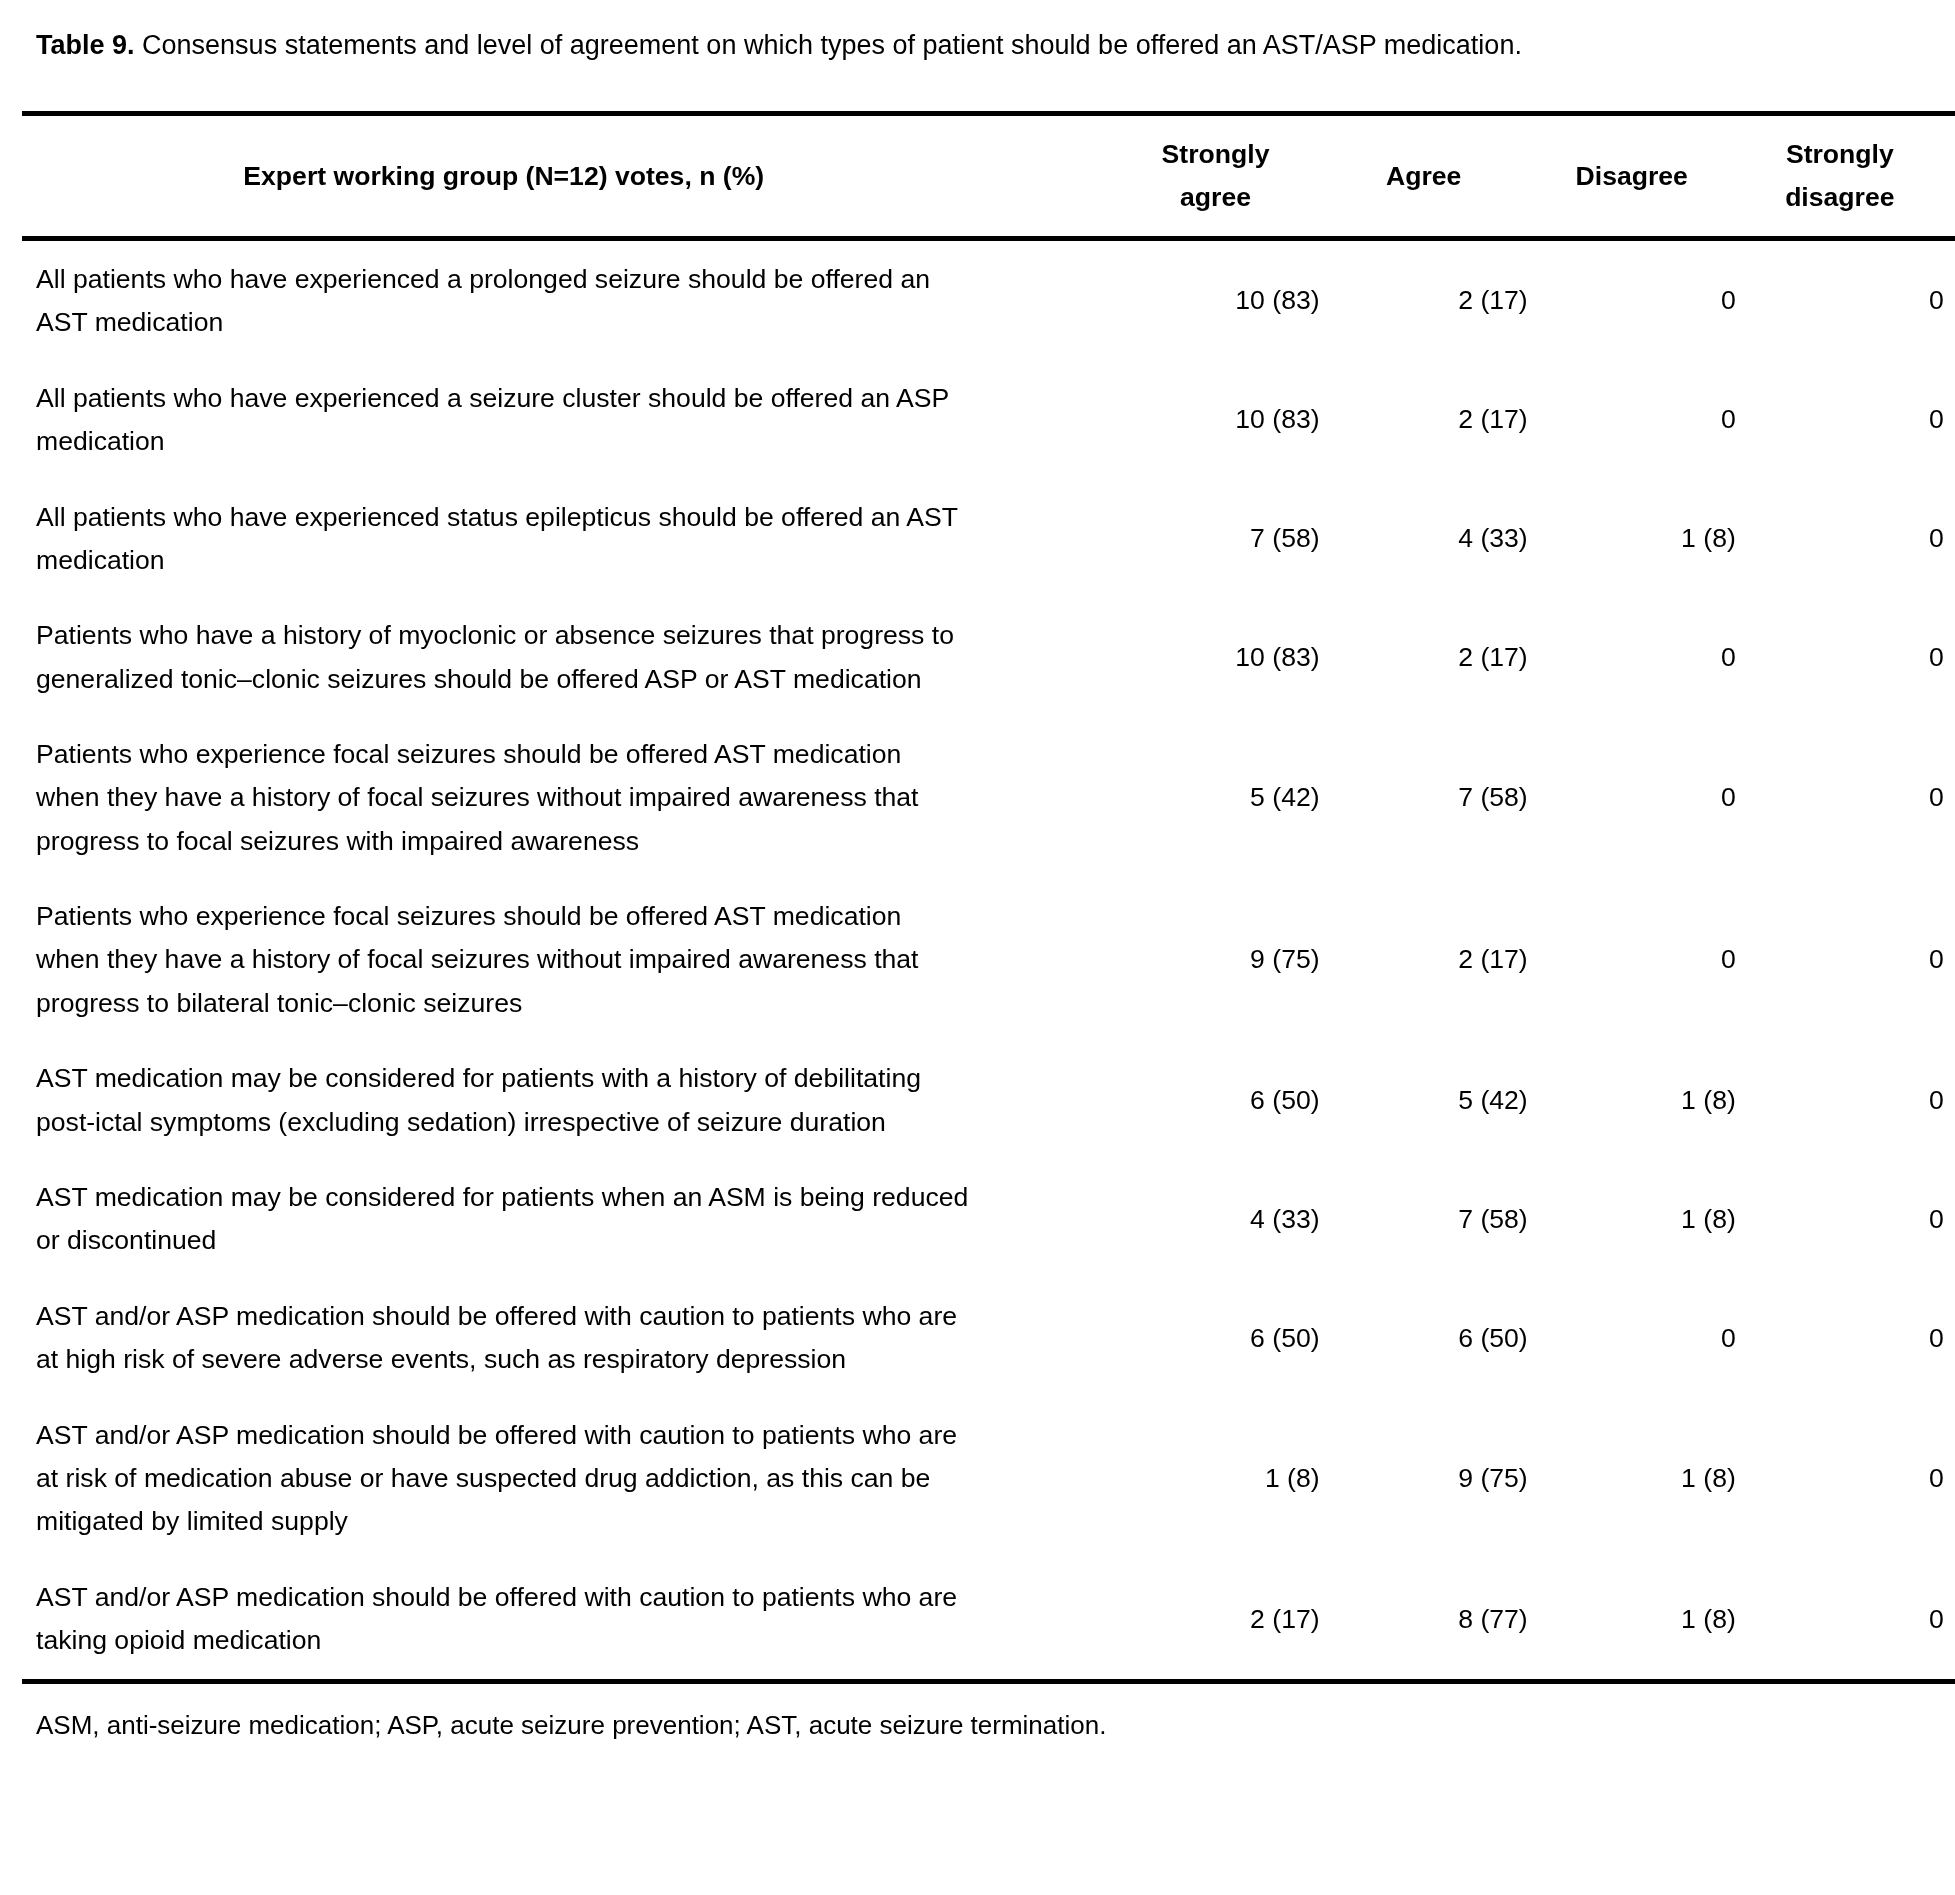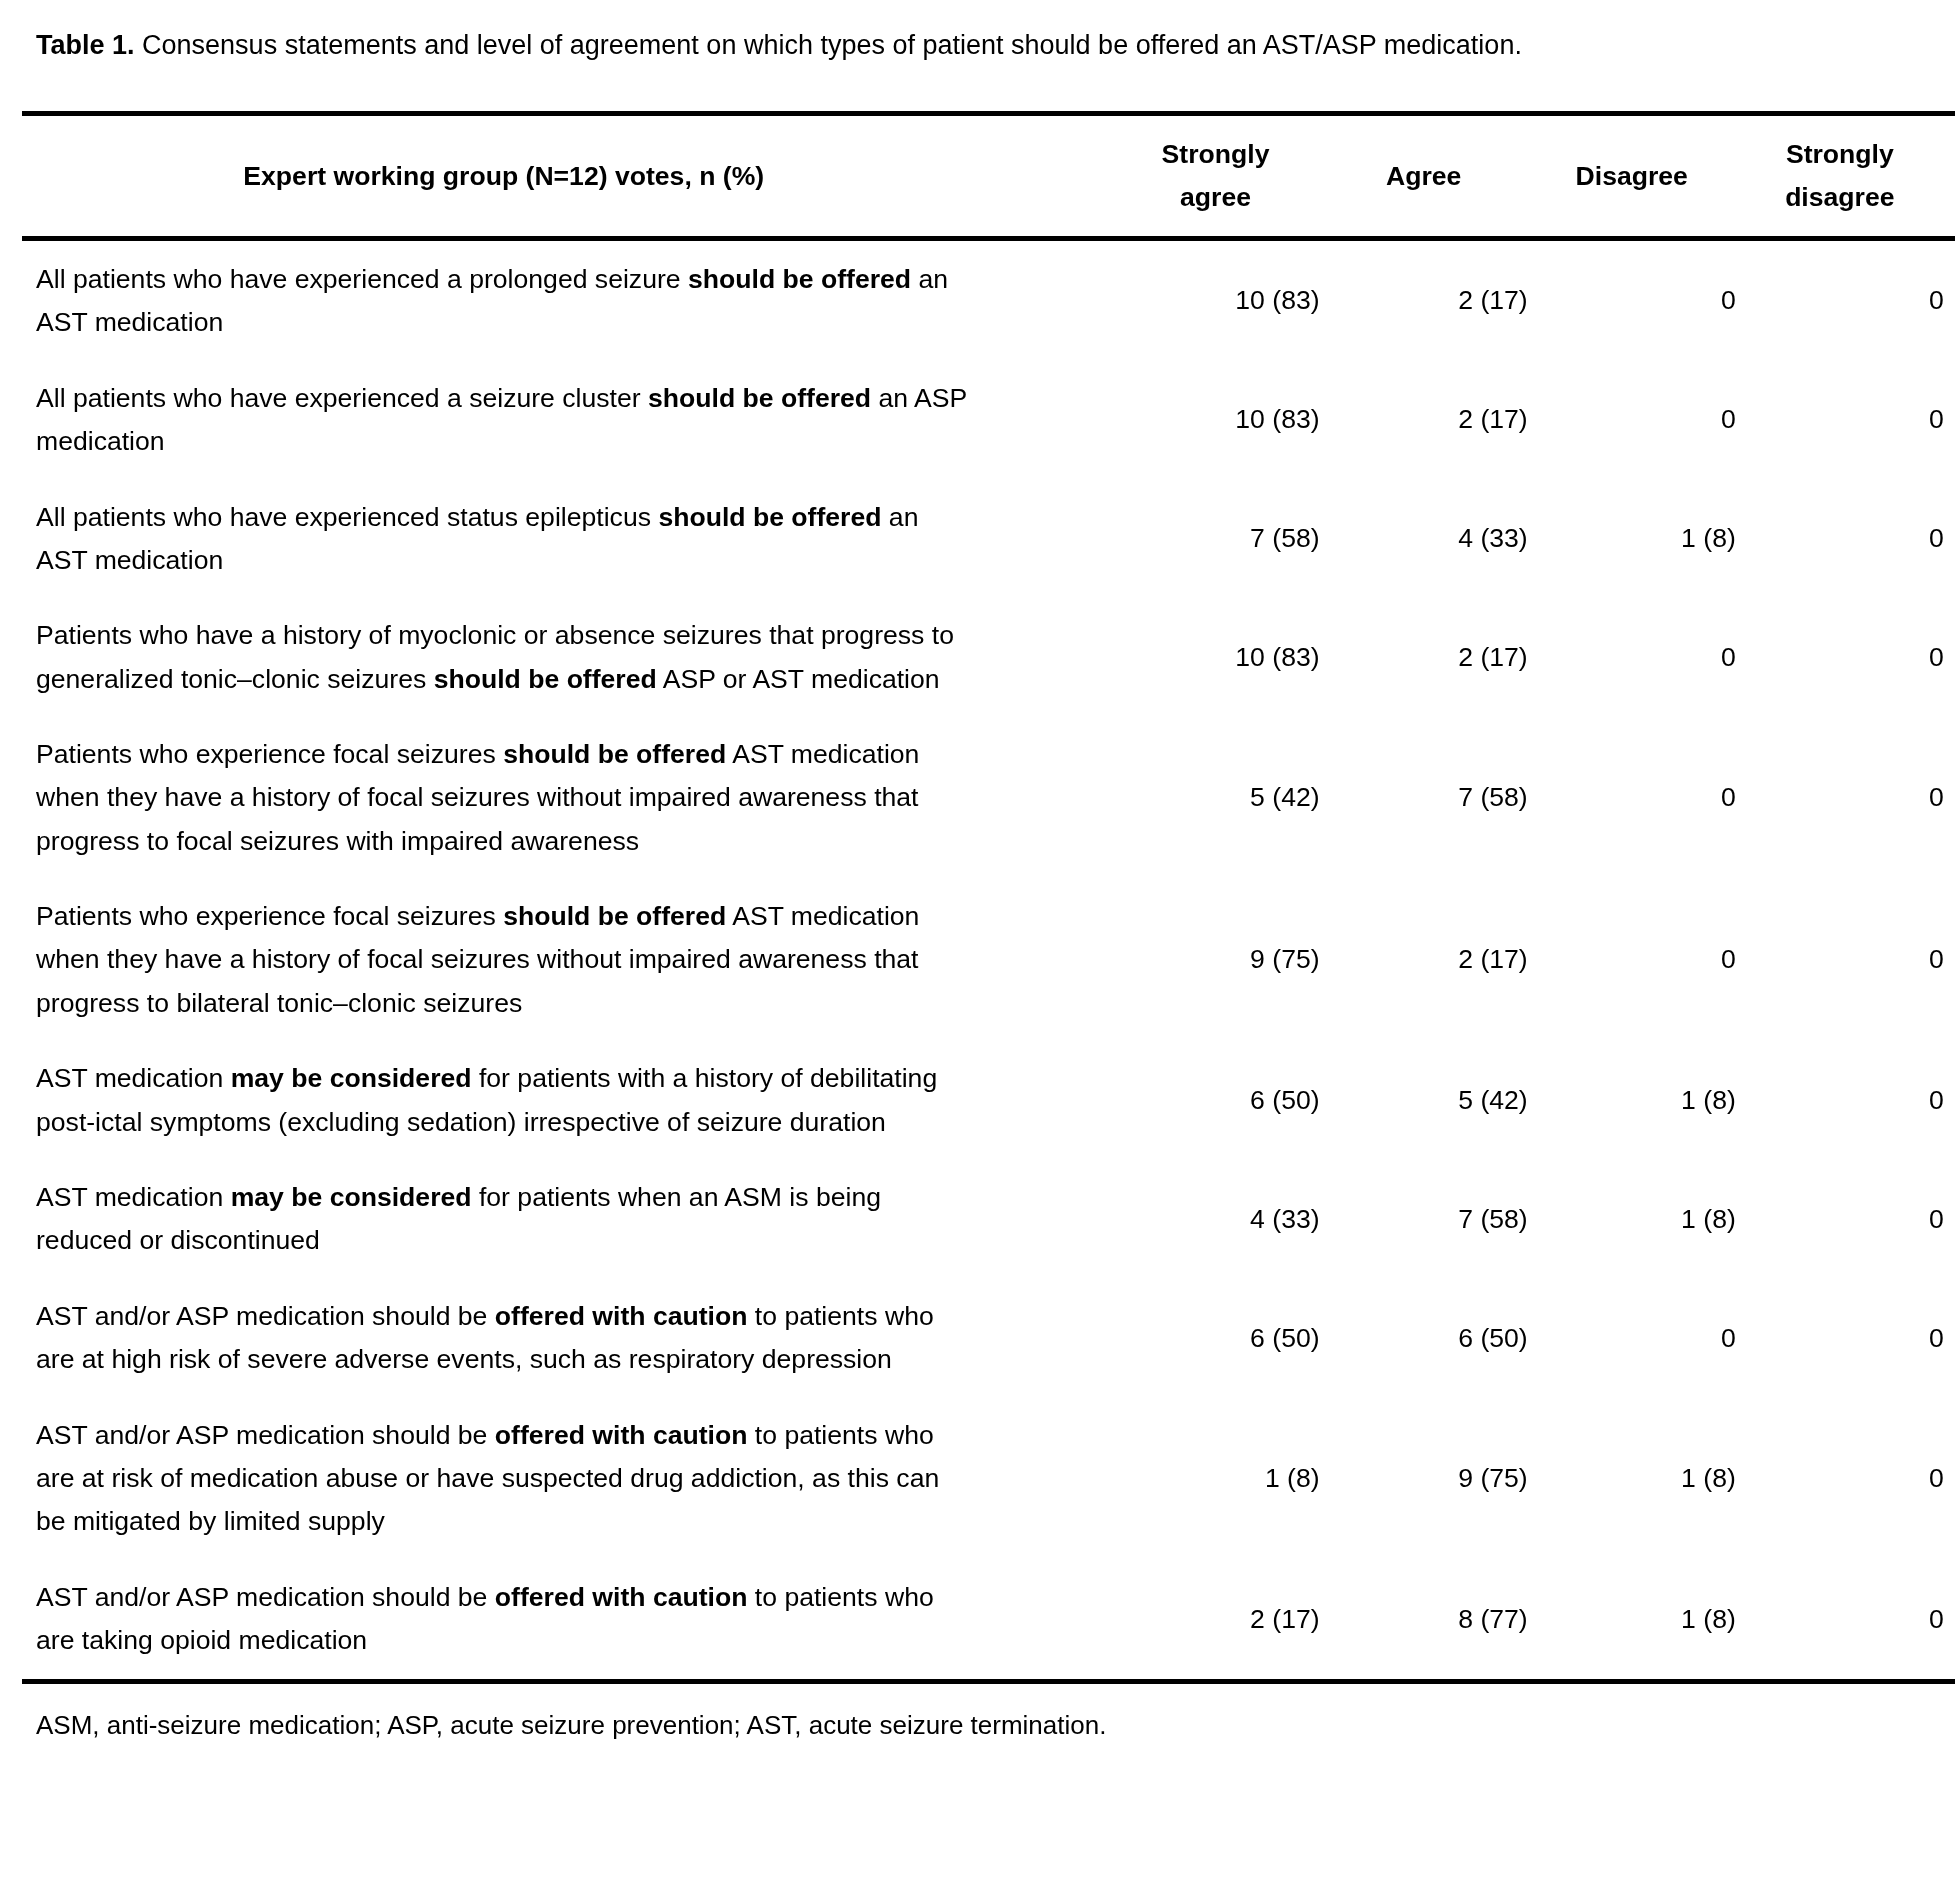--- a/index.html
+++ b/index.html
@@ -50,33 +50,33 @@
     vertical-align: middle;
     padding: 16.4px 0;
   }
   td.stmt {
     text-align: left;
     padding-left: 14px;
     padding-right: 140px;
   }
   td.val { text-align: right; }
   tbody tr:last-child td { border-bottom: 5.5px solid #000; }
-  tbody b { font-weight: bold; }
+  tbody b { font-weight: normal; }
   .footnote {
     font-size: 26px;
     line-height: 1.4;
     margin: 23px 0 0 14px;
   }
 </style>
 </head>
 <body>
 
 <main>
 
-  <p class="caption"><b>Table 1.</b><span> Consensus statements and level of agreement on which types of patient should be offered an AST/ASP medication.</span></p>
+  <p class="caption"><b>Table 9.</b><span> Consensus statements and level of agreement on which types of patient should be offered an AST/ASP medication.</span></p>
 
   <table class="consensus">
     <colgroup>
       <col class="c-stmt">
       <col class="c-val">
       <col class="c-val">
       <col class="c-val">
       <col class="c-val">
       <col class="c-val">
     </colgroup>

